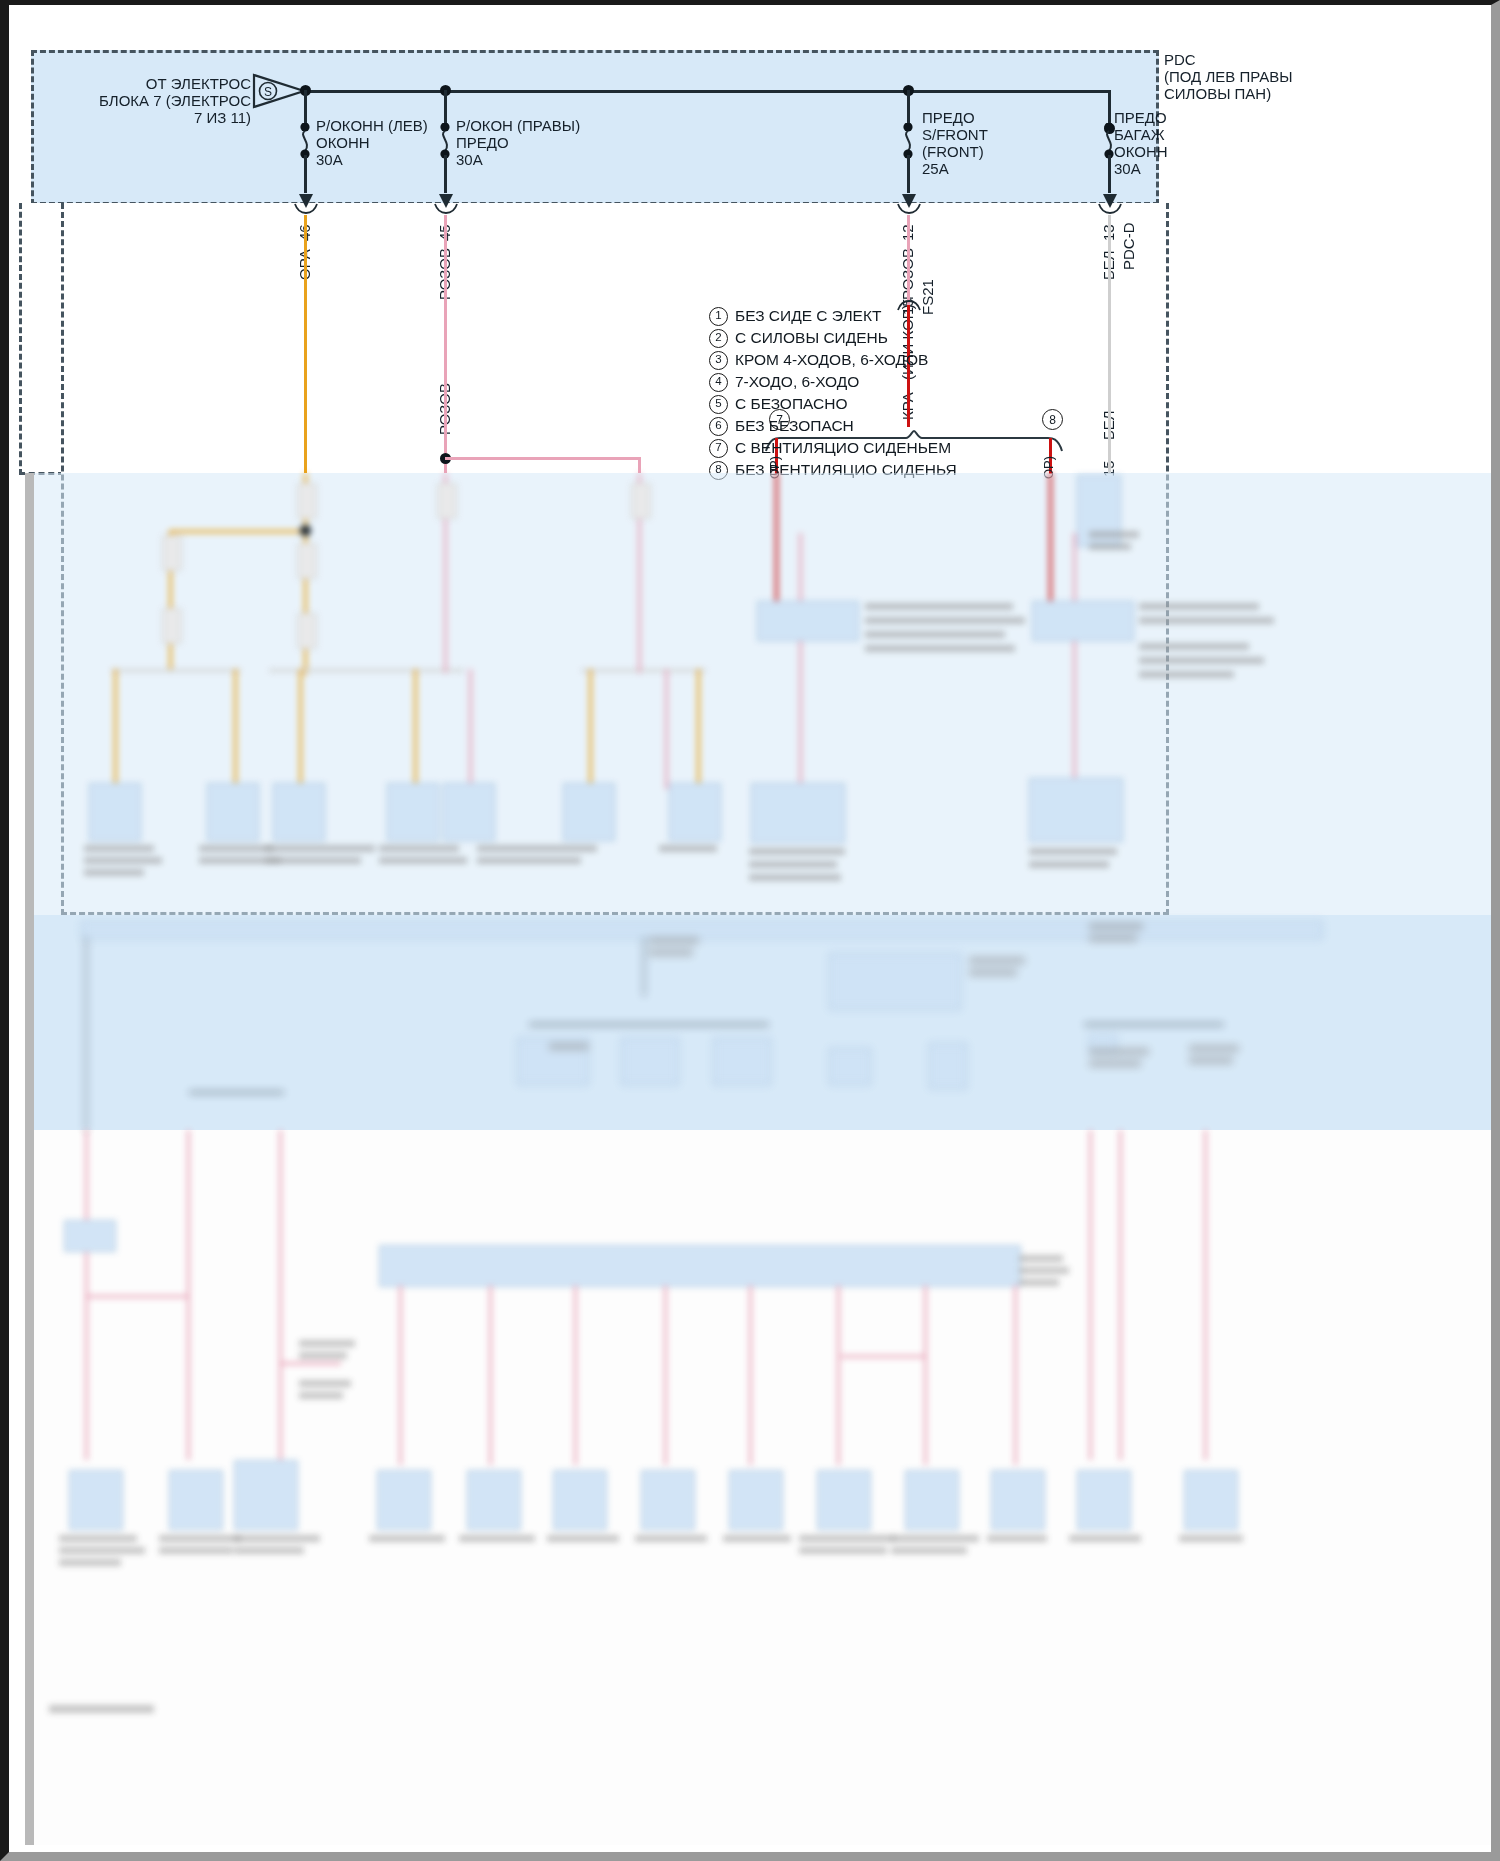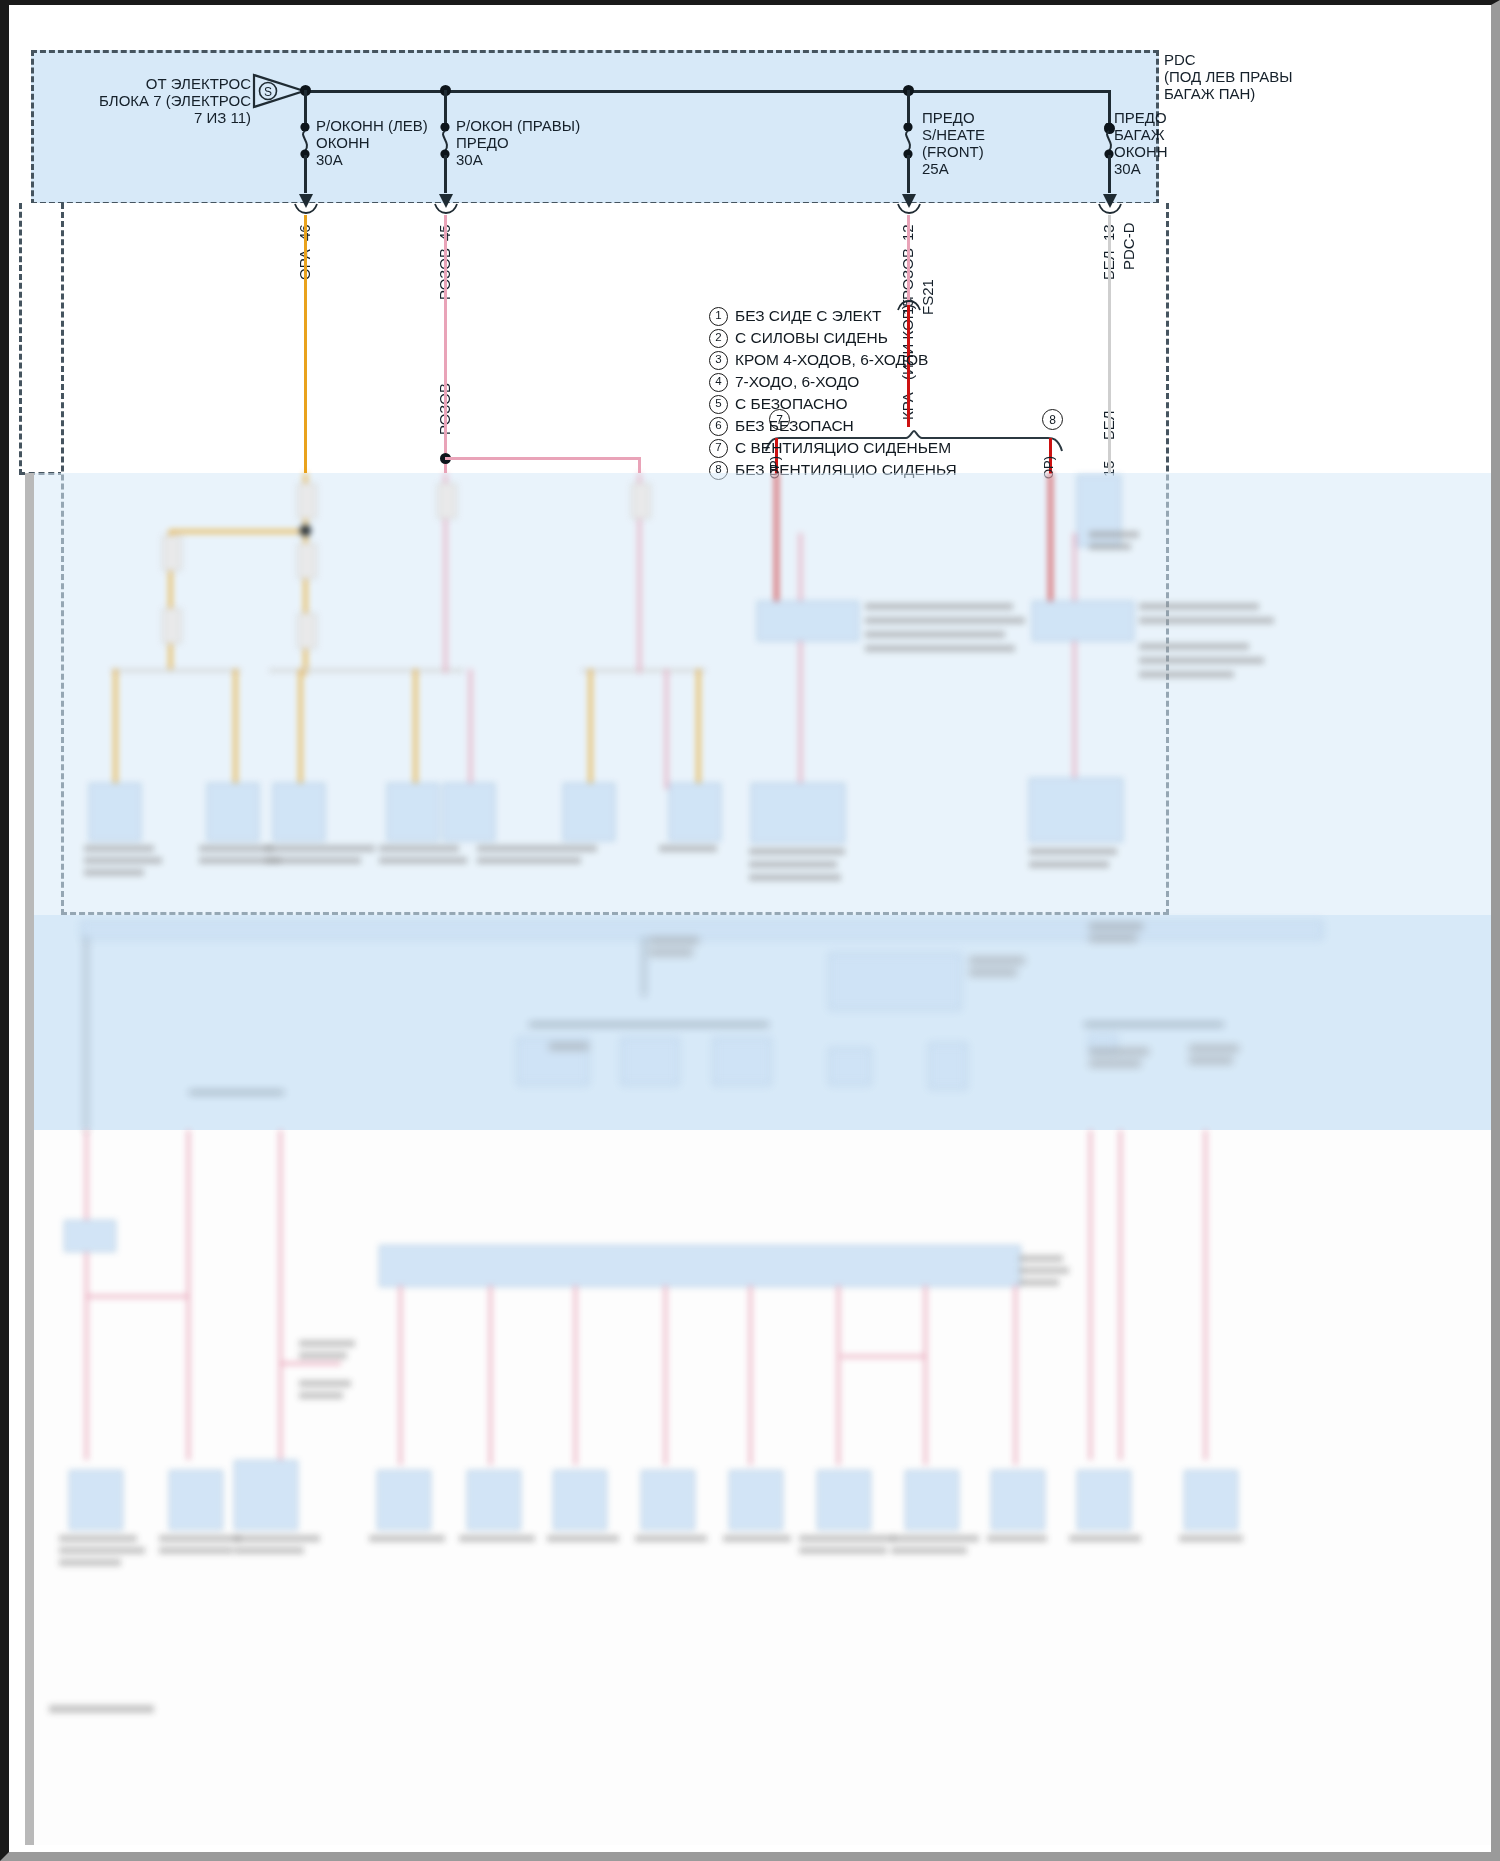--- a/index.html
+++ b/index.html
@@ -69,21 +69,21 @@
 </style>
 </head>
 <body>
 
 <div id="page">
 
   <div class="abs pdc-zone" style="left:22px;top:45px;width:1128px;height:155px;"></div>
 
   <div class="t" style="left:1155px;top:46px;">PDC</div>
   <div class="t" style="left:1155px;top:63px;">(ПОД ЛЕВ ПРАВЫ</div>
-  <div class="t" style="left:1155px;top:80px;">БАГАЖ ПАН)</div>
+  <div class="t" style="left:1155px;top:80px;">СИЛОВЫ ПАН)</div>
 
   <div class="abs lower-zone" style="left:10px;top:198px;width:45px;height:272px;border-right:none;"></div>
   <div class="abs lower-zone" style="left:52px;top:198px;width:1108px;height:712px;"></div>
 
   <div class="w wh blk" style="left:268px;top:85px;width:834px;"></div>
   <div class="w wv blk" style="left:1099px;top:85px;height:33px;"></div>
 
   <div class="srcArrow" style="left:243px;top:68px;">
     <svg width="58" height="36" viewBox="0 0 58 36">
       <polygon points="2,2 2,34 52,18" fill="#d7e9f8" stroke="#1f2b33" stroke-width="2.2"></polygon>
@@ -170,21 +170,21 @@
     <svg width="18" height="20" viewBox="0 0 18 20">
         <polygon points="9,19 2,5 16,5" fill="#1f2b33"></polygon>
       </svg>
   </div>
   <div class="abs" style="left:888px;top:198px;">
     <svg width="24" height="14" viewBox="0 0 24 14">
         <path d="M1 1 C 5 13, 19 13, 23 1" fill="none" stroke="#1f2b33" stroke-width="1.8"></path>
       </svg>
   </div>
   <div class="t" style="left:913px;top:104px;">ПРЕДО</div>
-  <div class="t" style="left:913px;top:121px;">S/HEATE</div>
+  <div class="t" style="left:913px;top:121px;">S/FRONT</div>
   <div class="t" style="left:913px;top:138px;">(FRONT)</div>
   <div class="t" style="left:913px;top:155px;">25A</div>
   <div class="vt" style="left:890px;top:236px;">12</div>
   <div class="vt" style="left:890px;top:295px;">РОЗОВ</div>
   <div class="vt" style="left:890px;top:310px;">15</div>
   <div class="vt" style="left:910px;top:310px;">FS21</div>
   <div class="vt" style="left:890px;top:415px;">КРА</div>
   <div class="vt" style="left:890px;top:375px;">(ИЛИ КОР)</div>
 
   <div class="w wv pnk" style="left:898px;top:210px;height:90px;"></div>

